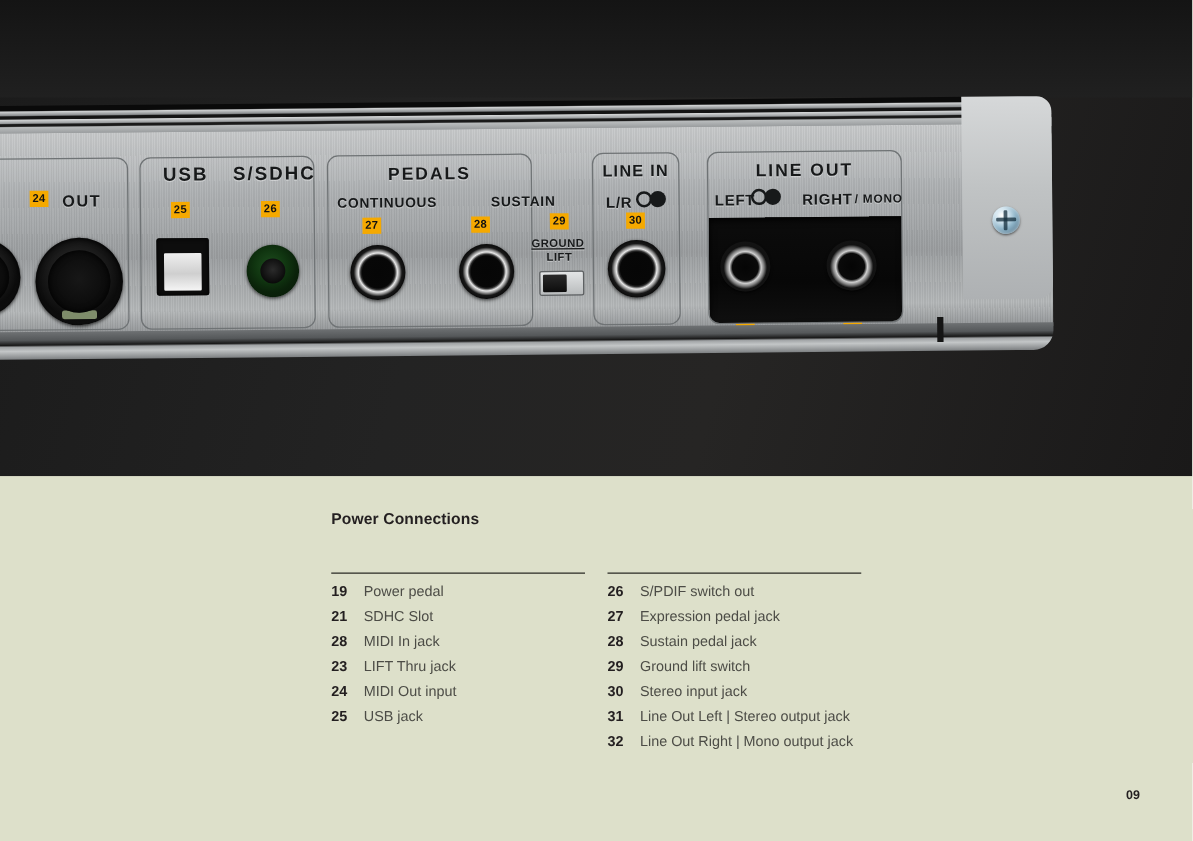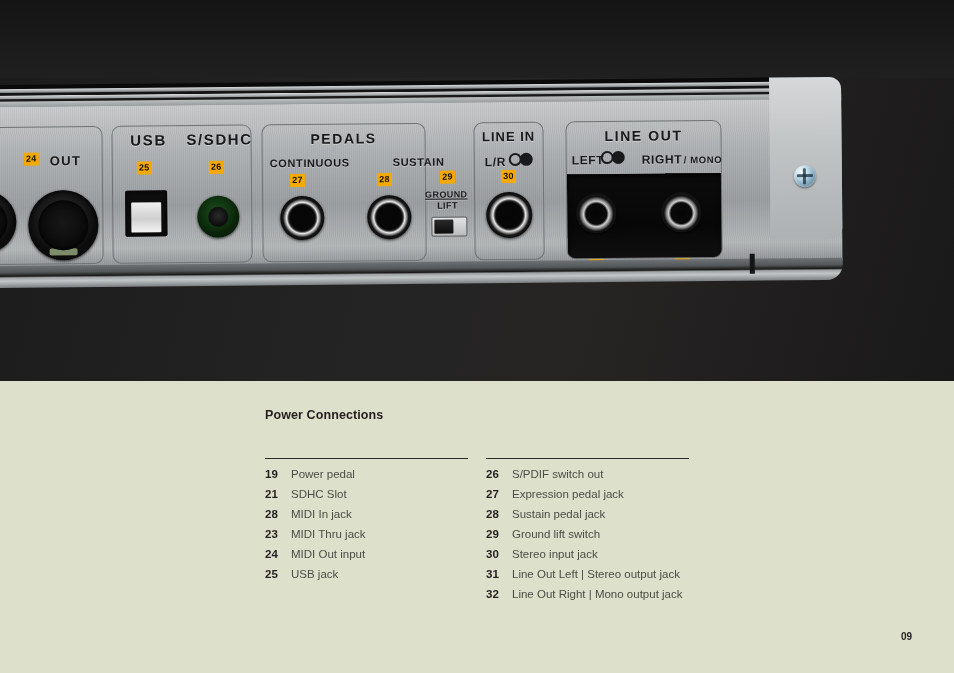--- a/index.html
+++ b/index.html
@@ -418,21 +418,21 @@
     <div class="row">
       <span class="num">21</span>
       <span class="lbl">SDHC Slot</span>
     </div>
     <div class="row">
       <span class="num">28</span>
       <span class="lbl">MIDI In jack</span>
     </div>
     <div class="row">
       <span class="num">23</span>
-      <span class="lbl">MIDI Thru jack</span>
+      <span class="lbl">LIFT Thru jack</span>
     </div>
     <div class="row">
       <span class="num">24</span>
       <span class="lbl">MIDI Out input</span>
     </div>
     <div class="row">
       <span class="num">25</span>
       <span class="lbl">USB jack</span>
     </div>
   </div>

